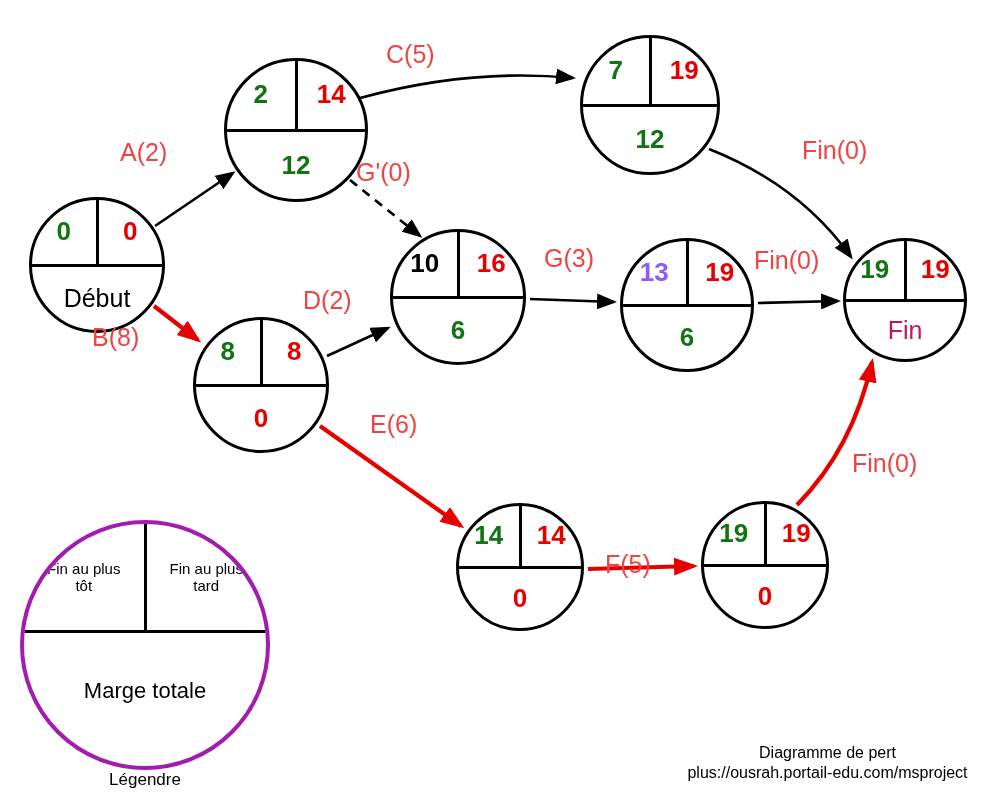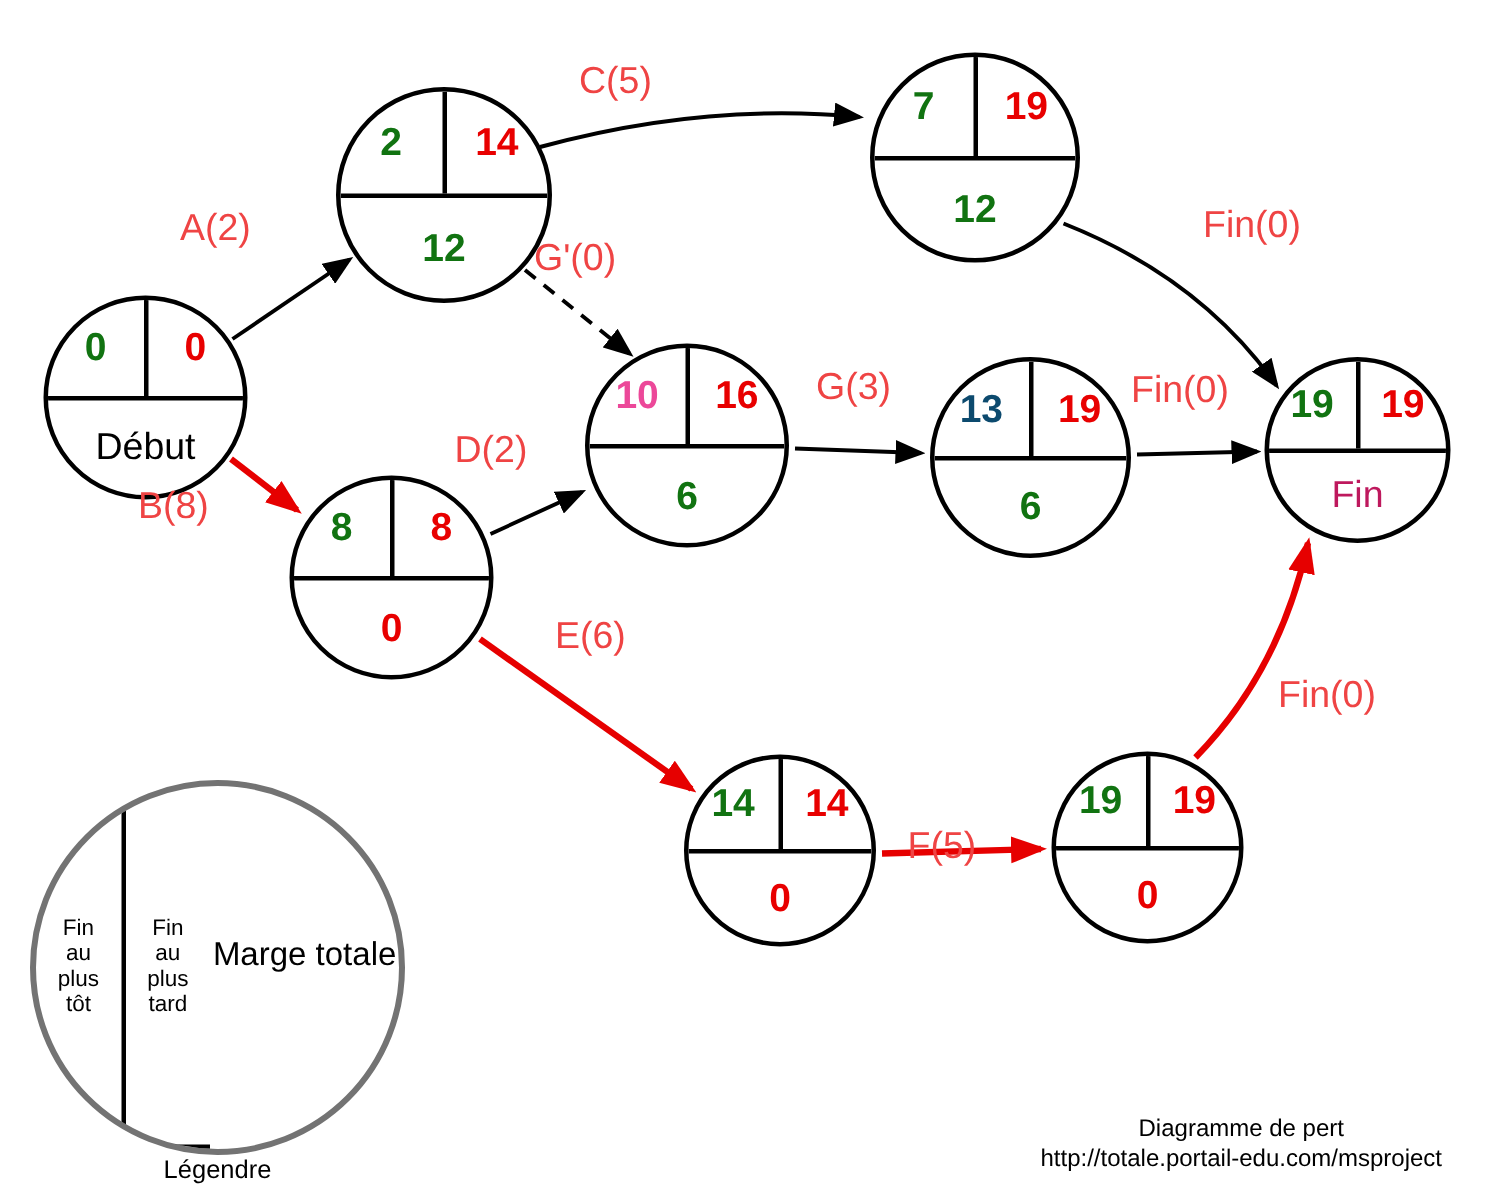--- a/index.html
+++ b/index.html
@@ -17,22 +17,22 @@
   .node .bottom{flex:50;display:flex;align-items:center;justify-content:center;}
   .node .cell{flex:1;display:flex;align-items:center;justify-content:center;
               font-size:26px;font-weight:bold;}
   .node .cell.early{border-right:3px solid #000;}
   .node .bval{font-size:26px;font-weight:bold;}
   .node .bval.txt{font-weight:normal;font-size:25px;}
 
   .elabel{position:absolute;font-size:25px;color:#ef4444;white-space:nowrap;}
 
   .legend{position:absolute;left:20px;top:520px;width:250px;height:250px;
-          border:4px solid #737373;border-radius:50%;box-sizing:border-box;
-          display:flex;flex-direction:row;overflow:hidden;background:#fff;}
+          border:4px solid #a21caf;border-radius:50%;box-sizing:border-box;
+          display:flex;flex-direction:column;overflow:hidden;background:#fff;align-items:center;}
   .legend .ltop{flex:48;display:flex;border-bottom:3px solid #000;}
   .legend .lcell{flex:1;display:flex;align-items:center;justify-content:center;
                  text-align:center;font-size:15px;padding:0 14px;}
   .legend .lcell.first{border-right:3px solid #000;}
   .legend .lbottom{flex:52;display:flex;align-items:center;justify-content:center;
                    font-size:22px;padding-bottom:18px;}
   .legend-title{position:absolute;left:20px;top:770px;width:250px;text-align:center;
                 font-size:17px;}
 
   .footer{position:absolute;left:655px;top:743px;width:345px;text-align:center;
@@ -90,41 +90,41 @@
       <span class="cell early" style="color: rgb(17, 115, 17);">7</span>
       <span class="cell" style="color: rgb(232, 0, 0);">19</span>
     </div>
     <div class="bottom">
       <span class="bval" style="color: rgb(17, 115, 17);">12</span>
     </div>
   </div>
 
   <div class="node" style="left:390px;top:229px;width:136px;height:136px;">
     <div class="top">
-      <span class="cell early" style="color: #ec4899;">10</span>
+      <span class="cell early" style="color: #000000;">10</span>
       <span class="cell" style="color: rgb(232, 0, 0);">16</span>
     </div>
     <div class="bottom">
       <span class="bval" style="color: rgb(17, 115, 17);">6</span>
     </div>
   </div>
 
   <div class="node" style="left:193px;top:317px;width:136px;height:136px;">
     <div class="top">
       <span class="cell early" style="color: rgb(17, 115, 17);">8</span>
       <span class="cell" style="color: rgb(232, 0, 0);">8</span>
     </div>
     <div class="bottom">
       <span class="bval" style="color: rgb(232, 0, 0);">0</span>
     </div>
   </div>
 
   <div class="node" style="left:620px;top:238px;width:134px;height:134px;">
     <div class="top">
-      <span class="cell early" style="color: #0c4a6e; text-align: center;">13</span>
+      <span class="cell early" style="color: #8b5cf6; text-align: center;">13</span>
       <span class="cell" style="color: rgb(232, 0, 0);">19</span>
     </div>
     <div class="bottom">
       <span class="bval" style="color: rgb(17, 115, 17);">6</span>
     </div>
   </div>
 
   <div class="node" style="left:843px;top:238px;width:124px;height:124px;">
     <div class="top">
       <span class="cell early" style="color: rgb(17, 115, 17);">19</span>
@@ -171,16 +171,16 @@
     <div class="ltop">
       <div class="lcell first">Fin au plus tôt</div>
       <div class="lcell">Fin au plus tard</div>
     </div>
     <div class="lbottom">Marge totale</div>
   </div>
   <div class="legend-title">Légendre</div>
 
   <div class="footer">
     <div>Diagramme de pert</div>
-    <div>http://totale.portail-edu.com/msproject</div>
+    <div>plus://ousrah.portail-edu.com/msproject</div>
   </div>
 
 </div>
 
 </body></html>

